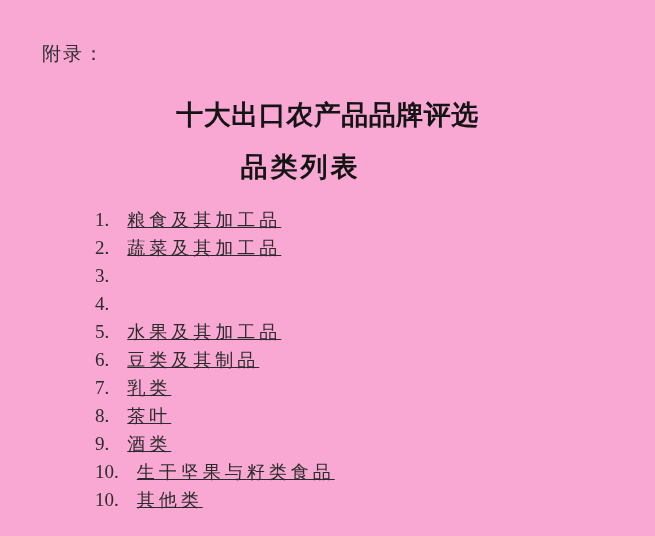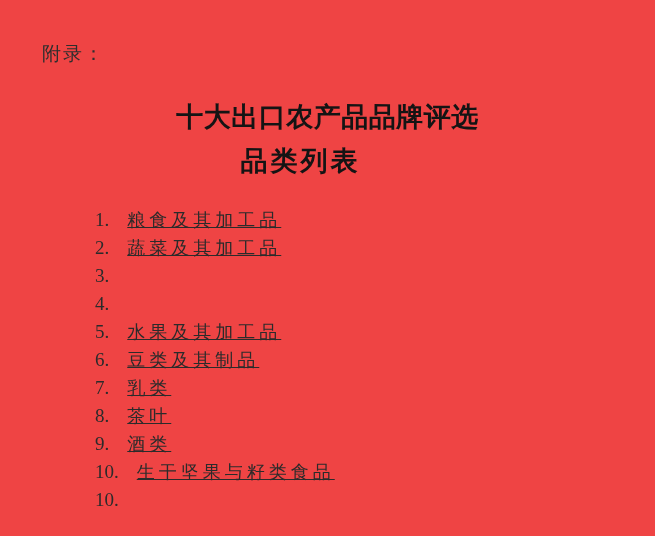--- a/index.html
+++ b/index.html
@@ -4,21 +4,21 @@
 <style>
   html, body {
     margin: 0;
     padding: 0;
     background: #ffffff;
   }
   .page {
     position: relative;
     width: 655px;
     height: 536px;
-    background: #ef4444;
+    background: #f9a8d4;
     overflow: hidden;
     font-family: "Liberation Serif", "DejaVu Serif", serif;
   }
   .appendix {
     position: absolute;
     left: 42px;
     top: 42px;
     font-size: 19px;
     letter-spacing: 2px;
     color: #2e2e2e;
@@ -28,25 +28,26 @@
     position: absolute;
     left: 0;
     top: 99px;
     width: 655px;
     text-align: center;
     font-size: 27px;
     font-weight: 700;
     letter-spacing: 0.5px;
     color: #141414;
     line-height: 36px;
+    font-family: Liberation Mono, monospace;
   }
   .title-line2 {
     position: absolute;
     left: 0;
-    top: 143px;
+    top: 149px;
     width: 601px;
     text-align: center;
     font-size: 27px;
     font-weight: 700;
     letter-spacing: 3px;
     color: #141414;
     line-height: 36px;
   }
   .category-list {
     position: absolute;
@@ -130,16 +131,17 @@
       <span class="txt">酒类</span>
     </div>
 
     <div class="row">
       <span class="num">10.</span>
       <span class="txt">生干坚果与籽类食品</span>
     </div>
 
     <div class="row">
       <span class="num">10.</span>
+      <span class="txt">其他类</span>
     </div>
 
   </div>
 </div>
 
 </body></html>

